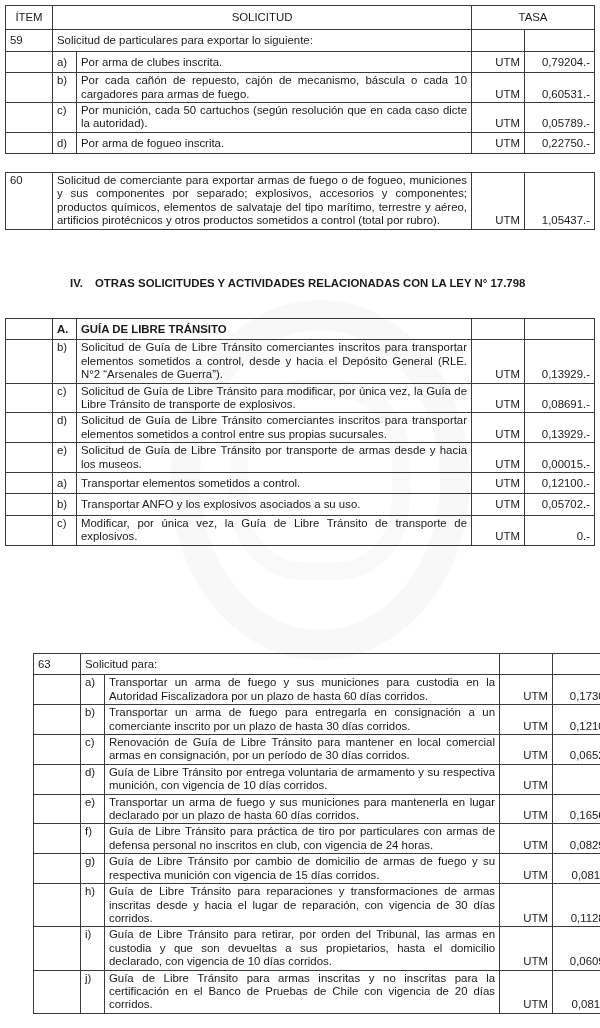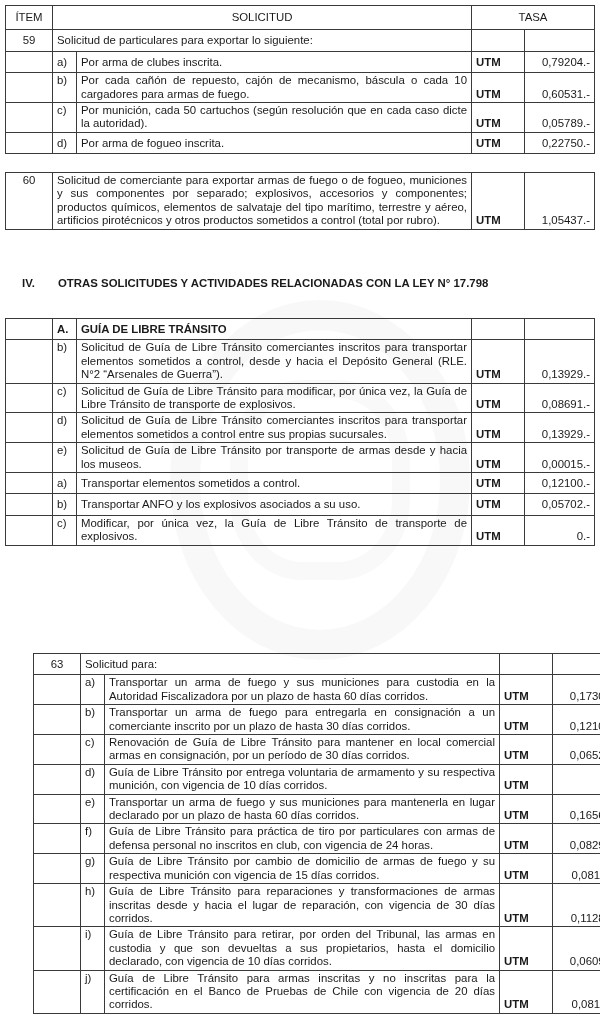--- a/index.html
+++ b/index.html
@@ -10,28 +10,28 @@
   .watermark2 { position:absolute; left:230px; top:380px; width:180px; height:200px;
                border-radius:40%; border:18px solid rgba(200,200,200,0.10); box-sizing:border-box; pointer-events:none; }
   table { position:absolute; left:5px; width:589px; border-collapse:collapse; table-layout:fixed; }
   td, th { border:1px solid #3a3a3a; padding:1px 4px; vertical-align:top; line-height:13.4px; }
   th { font-weight:normal; font-size:11.4px; text-align:center; padding:5px 4px; }
   col.c-item { width:47px; }
   col.c-let { width:24px; }
   col.c-text { width:395px; }
   col.c-unit { width:53px; }
   col.c-val { width:70px; }
-  .item { text-align:center; }
+  .item { }
   .txt { text-align:justify; }
-  .unit { text-align:left; vertical-align:bottom;font-weight:bold; }
+  .unit { text-align:right; vertical-align:bottom; }
   .val { text-align:right; vertical-align:bottom; }
   .single td { padding-top:4px; padding-bottom:3px; }
   .bold { font-weight:bold; }
   .section { position:absolute; left:22px; top:277px; font-weight:bold; font-size:11.4px; }
-  .section .num { display:inline-block; width:36px; }
+  .section .num { display:inline-block; width:25px;margin-left:48px; }
 </style>
 </head>
 <body>
 
 <div class="watermark"></div>
 <div class="watermark2"></div>
 
 <table style="top:5px;">
   <colgroup>
       <col class="c-item">

